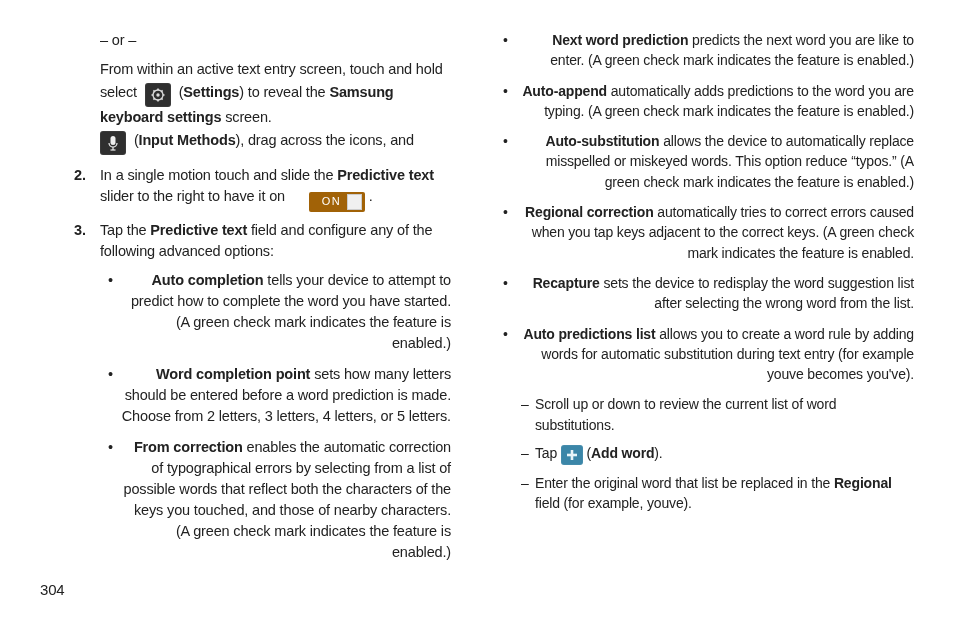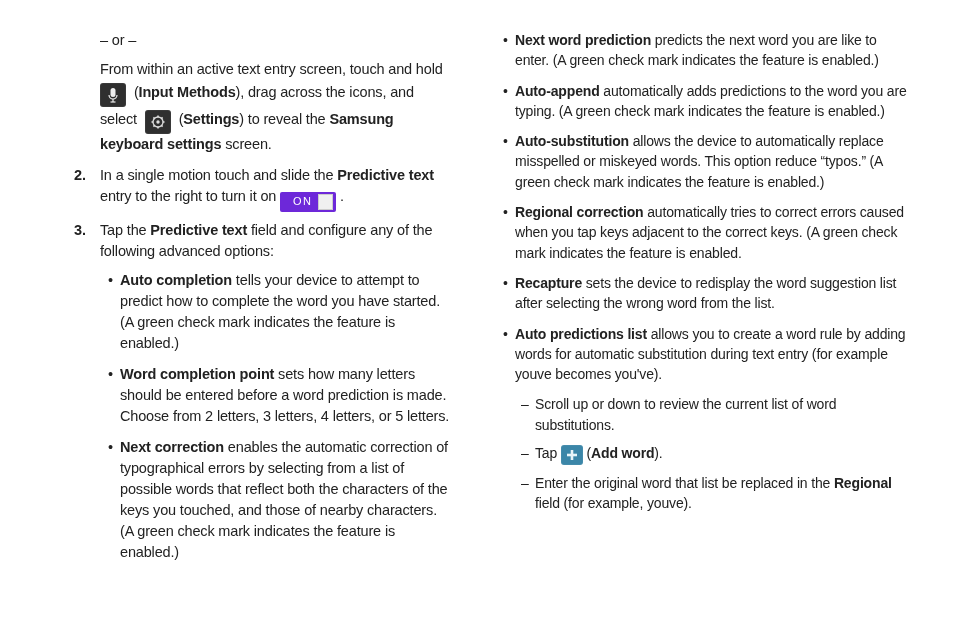--- a/index.html
+++ b/index.html
@@ -49,21 +49,21 @@
   .num-item .txt { flex: 1 1 auto; }
   .bul-item {
     display: flex;
     margin-left: 68px;
     margin-bottom: 10px;
   }
   .col-right .bul-item { margin-left: 0; }
   .bul-item .dot {
     width: 12px; flex: 0 0 12px; text-align: left;
   }
-  .bul-item .txt { flex: 1 1 auto; }
+  .bul-item .txt { flex: 1 1 auto; text-align: right; }
   .dash-item {
     display: flex;
     margin-left: 18px;
     margin-bottom: 8px;
   }
   .dash-item .dash { width: 14px; flex: 0 0 14px; }
   .dash-item .txt { flex: 1 1 auto; }
   .pagenum {
     font-size: 15px;
     margin-top: auto;
@@ -77,25 +77,26 @@
     background: #2f2f2f;
     border-radius: 3px;
     vertical-align: -6px;
     position: relative;
     box-shadow: inset 0 0 0 1px rgba(255,255,255,0.05);
   }
   .icon-box svg { display: block; }
   .on-badge {
     display: inline-flex;
     align-items: center;
-    background: #6d28d9;
+    background: #a16207;
     height: 20px;
     padding: 0 3px;
     border-radius: 2px;
     vertical-align: -4px;
+    margin-left: 20px;
   }
   .on-badge .label {
     color: #fff;
     font-size: 11px;
     letter-spacing: 0.12em;
     padding: 0 6px 0 10px;
   }
   .on-badge .knob {
     width: 15px; height: 16px; background: #f0f0f0; border-radius: 1px;
     box-shadow: inset 0 0 0 1px #ccc;
@@ -105,57 +106,57 @@
 <body>
 
 <div class="page">
   <div class="cols">
 
     <div class="col">
       <div class="or">– or –</div>
 
       <div class="intro">
         <div class="intro-line">From within an active text entry screen, touch and hold</div>
-        <div class="intro-line">
-          <span class="icon-box">
-            <svg width="14" height="16" viewBox="0 0 14 16">
-              <rect x="4.5" y="1" width="5" height="9" rx="2.5" fill="#eee"></rect>
-              <path d="M3 8 a4 4 0 0 0 8 0" stroke="#eee" stroke-width="1.2" fill="none"></path>
-              <line x1="7" y1="12" x2="7" y2="15" stroke="#eee" stroke-width="1.2"></line>
-              <line x1="4.5" y1="15" x2="9.5" y2="15" stroke="#eee" stroke-width="1.2"></line>
-            </svg>
-          </span>
-          <span>(</span><b>Input Methods</b><span>)</span><span>, drag across the icons, and</span>
-        </div>
         <div class="intro-line">
           <span>select</span>
           <span class="icon-box" style="margin:0 4px;">
             <svg width="16" height="16" viewBox="0 0 16 16">
               <circle cx="8" cy="8" r="5" fill="none" stroke="#ddd" stroke-width="1.3"></circle>
               <circle cx="8" cy="8" r="1.7" fill="#ddd"></circle>
               <g stroke="#ddd" stroke-width="1.6">
                 <line x1="8" y1="1.5" x2="8" y2="3.2"></line>
                   <line x1="8" y1="12.8" x2="8" y2="14.5"></line>
                 <line x1="1.5" y1="8" x2="3.2" y2="8"></line>
                   <line x1="12.8" y1="8" x2="14.5" y2="8"></line>
                 <line x1="3.4" y1="3.4" x2="4.6" y2="4.6"></line>
                   <line x1="11.4" y1="11.4" x2="12.6" y2="12.6"></line>
                 <line x1="12.6" y1="3.4" x2="11.4" y2="4.6"></line>
                   <line x1="4.6" y1="11.4" x2="3.4" y2="12.6"></line>
               </g>
             </svg>
           </span>
           <span>(</span><b>Settings</b><span>)</span><span> to reveal the </span><b>Samsung keyboard settings</b><span> screen.</span>
         </div>
+        <div class="intro-line">
+          <span class="icon-box">
+            <svg width="14" height="16" viewBox="0 0 14 16">
+              <rect x="4.5" y="1" width="5" height="9" rx="2.5" fill="#eee"></rect>
+              <path d="M3 8 a4 4 0 0 0 8 0" stroke="#eee" stroke-width="1.2" fill="none"></path>
+              <line x1="7" y1="12" x2="7" y2="15" stroke="#eee" stroke-width="1.2"></line>
+              <line x1="4.5" y1="15" x2="9.5" y2="15" stroke="#eee" stroke-width="1.2"></line>
+            </svg>
+          </span>
+          <span>(</span><b>Input Methods</b><span>)</span><span>, drag across the icons, and</span>
+        </div>
       </div>
 
       <div class="num-item">
         <div class="num">2.</div>
         <div class="txt">
-          <span>In a single motion touch and slide the </span><b>Predictive text</b><span> entry to the right to turn it on </span><span class="on-badge">
+          <span>In a single motion touch and slide the </span><b>Predictive text</b><span> slider to the right to have it on </span><span class="on-badge">
               <span class="label">ON</span>
               <span class="knob"></span>
             </span><span> .</span>
         </div>
       </div>
 
       <div class="num-item">
         <div class="num">3.</div>
         <div class="txt">
           <span>Tap the </span><b>Predictive text</b><span> field and configure any of the following advanced options:</span>
@@ -165,23 +166,24 @@
       <div class="bul-item narrow">
         <div class="dot">•</div>
         <div class="txt"><b>Auto completion</b><span> tells your device to attempt to predict how to complete the word you have started. (A green check mark indicates the feature is enabled.)</span></div>
       </div>
       <div class="bul-item narrow">
         <div class="dot">•</div>
         <div class="txt"><b>Word completion point</b><span> sets how many letters should be entered before a word prediction is made. Choose from 2 letters, 3 letters, 4 letters, or 5 letters.</span></div>
       </div>
       <div class="bul-item narrow">
         <div class="dot">•</div>
-        <div class="txt"><b>Next correction</b><span> enables the automatic correction of typographical errors by selecting from a list of possible words that reflect both the characters of the keys you touched, and those of nearby characters. (A green check mark indicates the feature is enabled.)</span></div>
-      </div>
-
+        <div class="txt"><b>From correction</b><span> enables the automatic correction of typographical errors by selecting from a list of possible words that reflect both the characters of the keys you touched, and those of nearby characters. (A green check mark indicates the feature is enabled.)</span></div>
+      </div>
+
+      <div class="pagenum">304</div>
     </div>
 
     <div class="col col-right narrow">
 
       <div class="bul-item">
         <div class="dot">•</div>
         <div class="txt"><b>Next word prediction</b><span> predicts the next word you are like to enter. (A green check mark indicates the feature is enabled.)</span></div>
       </div>
       <div class="bul-item">
         <div class="dot">•</div>

